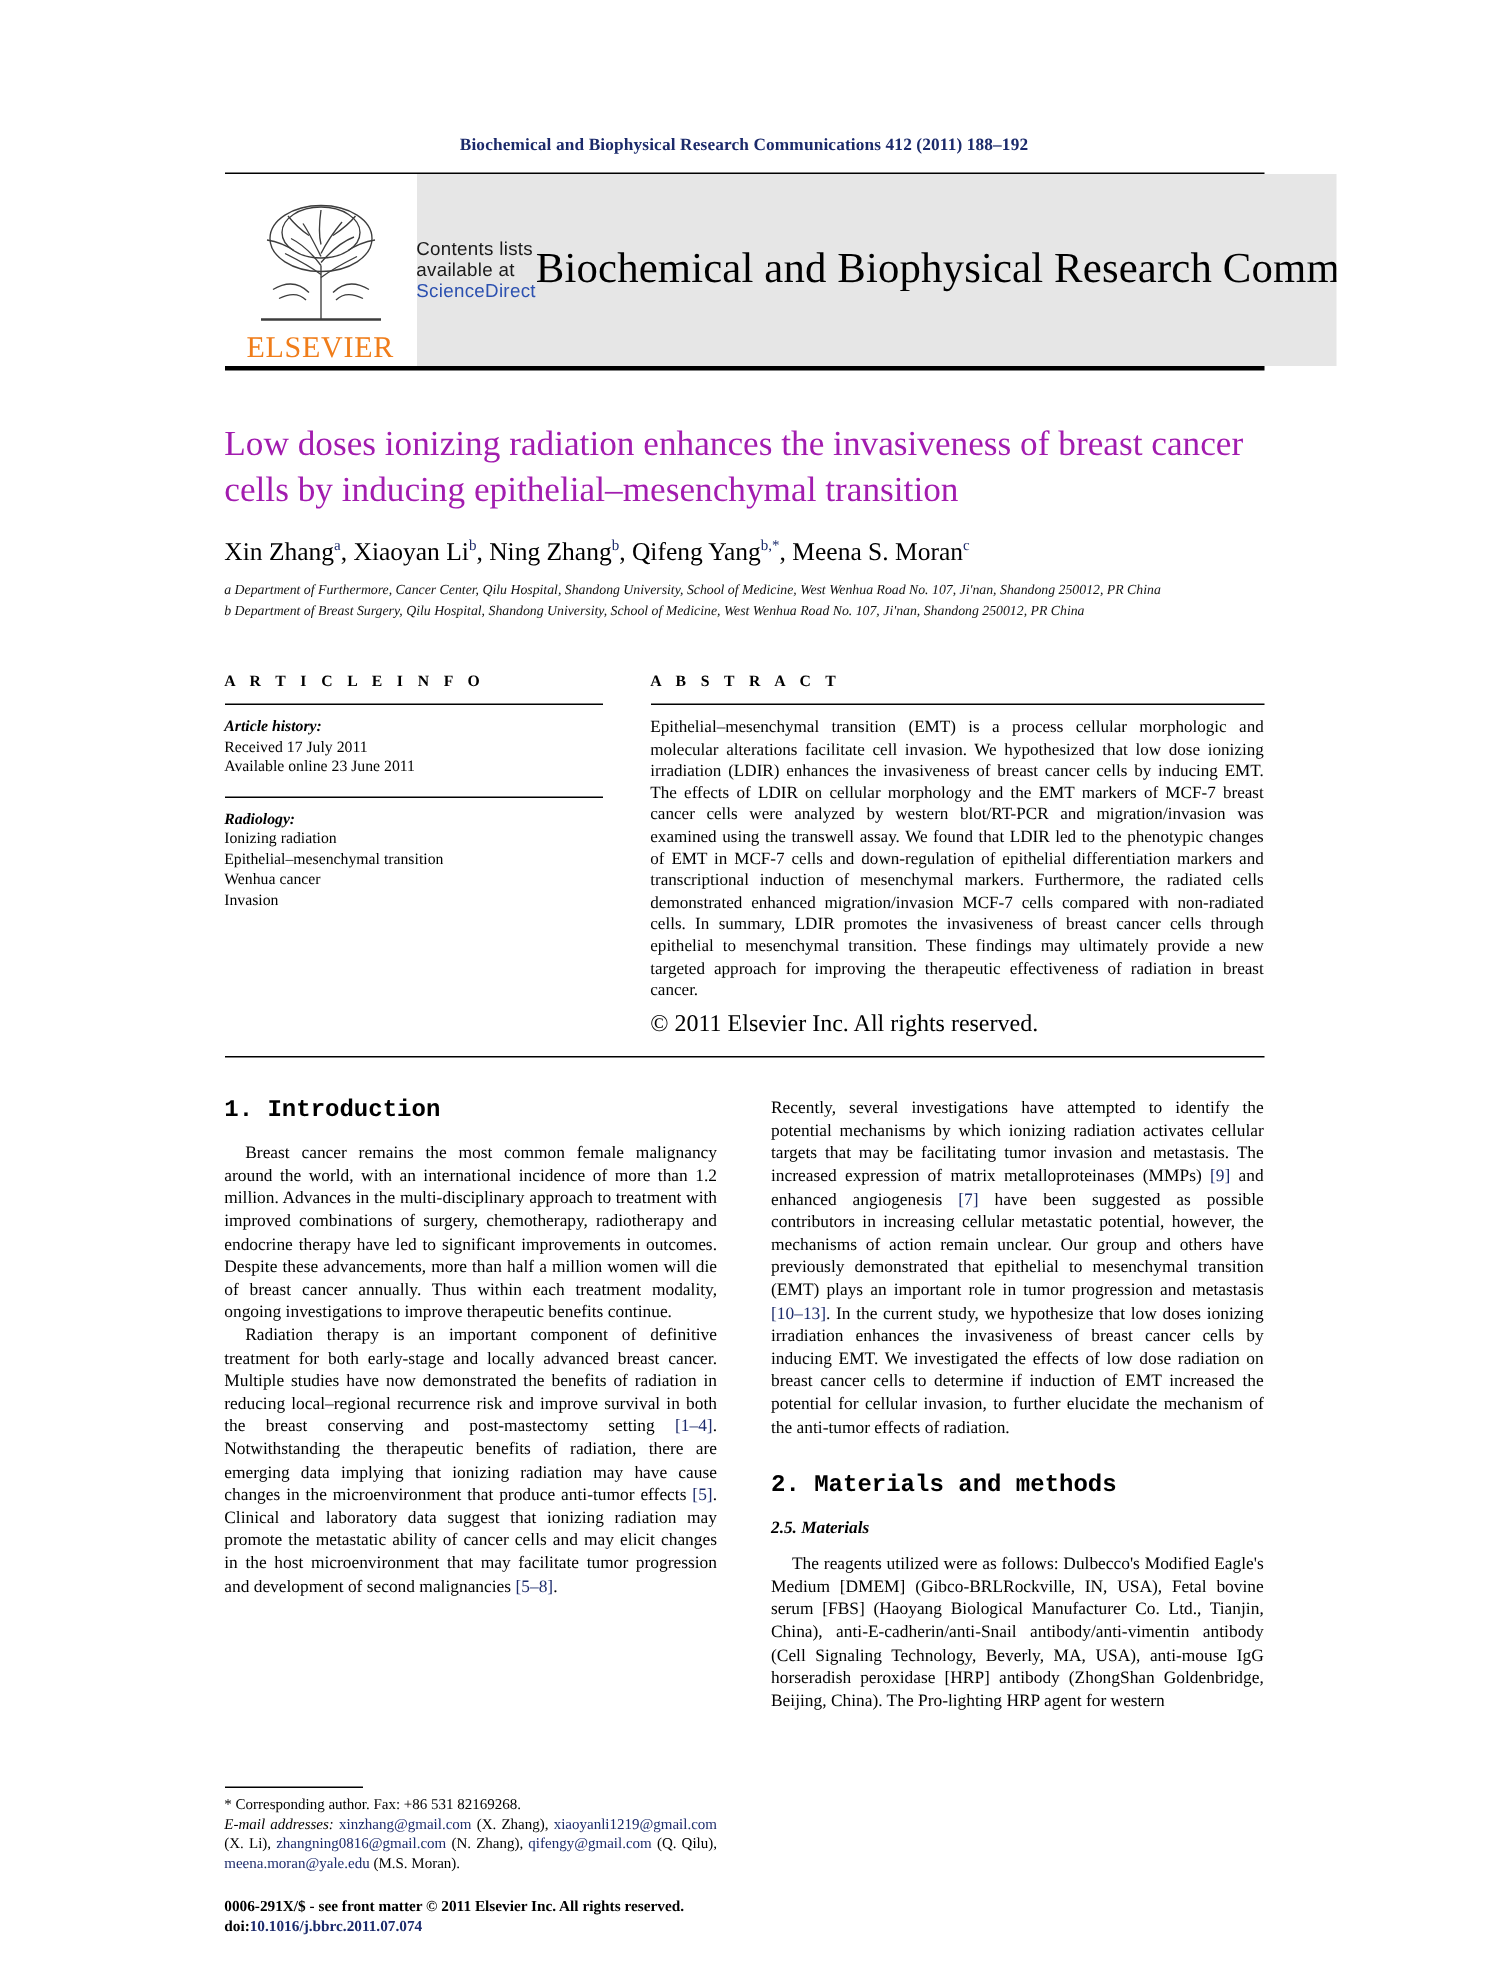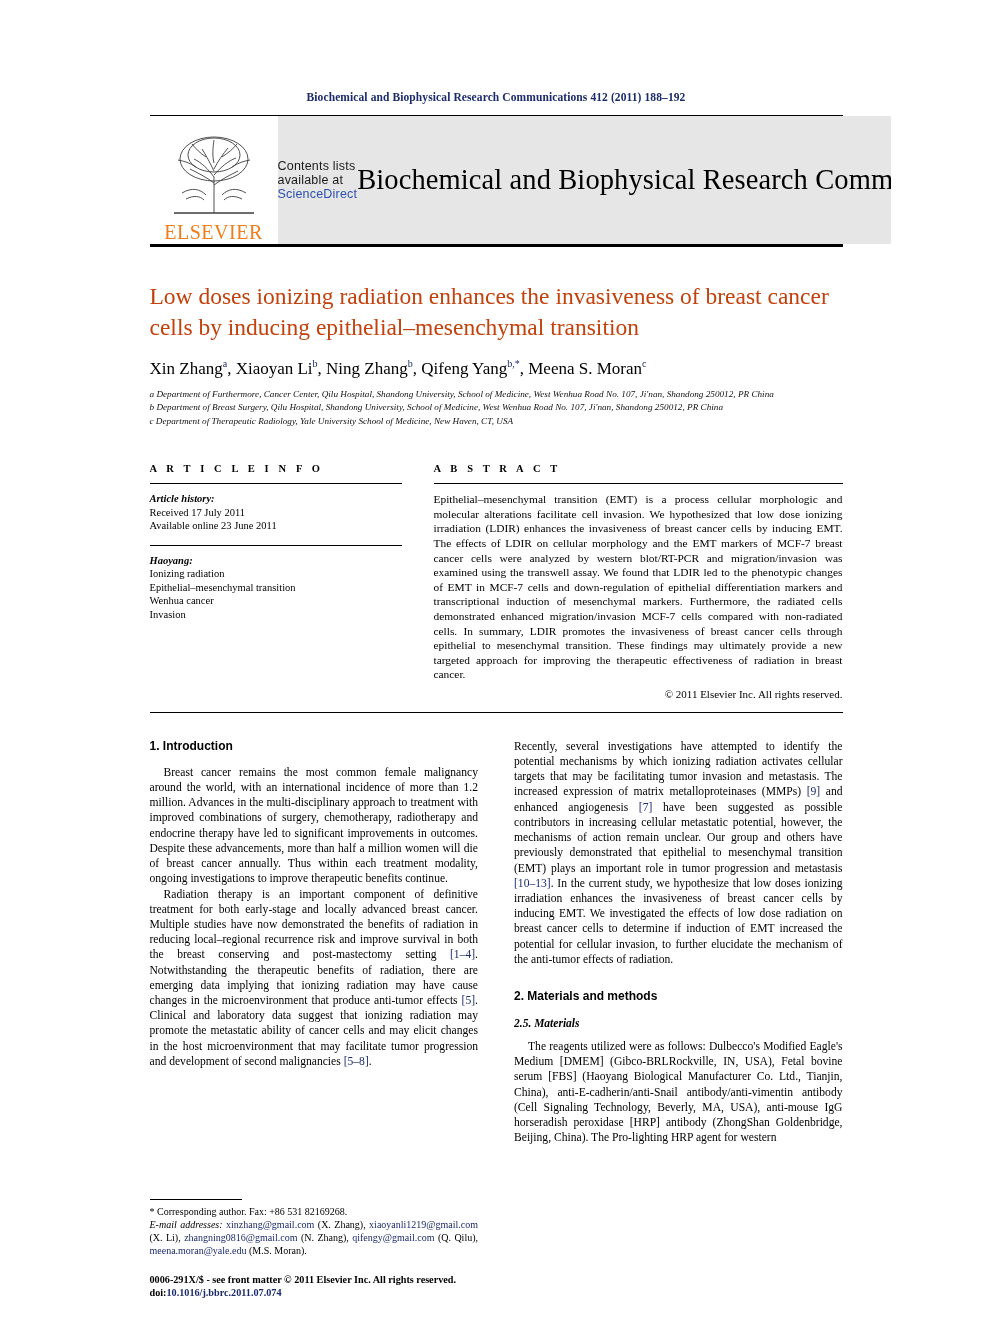--- a/index.html
+++ b/index.html
@@ -150,21 +150,21 @@
     border-top: 3.5px solid #000;
     margin-top: 0px;
   }
 
   
   .title-block { margin-top: 34px; }
   .article-title {
     font-family: "Liberation Serif", serif;
     font-size: 23.5px;
     line-height: 31px;
-    color: #c2410c;
+    color: #a21caf;
     margin: 0;
     font-weight: normal;
   }
   .authors {
     font-family: "Liberation Serif", serif;
     font-size: 17px;
     margin-top: 15px;
     color: #000;
   }
   .authors sup { font-size: 10px; color: #1b2a6b; }
@@ -201,41 +201,40 @@
   .info-head { font-style: italic; font-weight: bold; }
   .info-sep { border-top: 1px solid #000; margin: 12px 0 8px 0; }
   .abstract-text {
     font-family: "Liberation Serif", serif;
     font-size: 11.4px;
     line-height: 14.6px;
     text-align: justify;
     color: #000;
   }
   .copyright {
-    text-align: right;
-    font-family: "Liberation Serif", serif;
-    font-size: 11px;
+    font-family: "Liberation Serif", serif;
+    font-size: 16px;
     margin-top: 6px;
   }
   .rule-after-abs {
     border-top: 1px solid #000;
     margin-top: 12px;
   }
 
   
   .body-cols {
     display: flex;
     gap: 36px;
     margin-top: 26px;
   }
   .bcol { flex: 1 1 0; position: relative; }
   .h2 {
-    font-family: Liberation Sans, sans-serif;
-    font-weight: bold;
-    font-size: 12px;
+    font-family: Liberation Mono, monospace;
+    font-weight: bold;
+    font-size: 16px;
     margin: 0 0 12px 0;
   }
   .h3 {
     font-family: "Liberation Serif", serif;
     font-weight: bold;
     font-style: italic;
     font-size: 11.5px;
     margin: 14px 0 10px 0;
   }
   .h2.spaced { margin-top: 22px; }
@@ -341,36 +340,35 @@
   <div class="rule-thick"></div>
 
   <div class="title-block">
     <h1 class="article-title">Low doses ionizing radiation enhances the invasiveness of breast cancer cells by inducing epithelial–mesenchymal transition</h1>
     <div class="authors">
       Xin Zhang<sup>a</sup>, Xiaoyan Li<sup>b</sup>, Ning Zhang<sup>b</sup>, Qifeng Yang<sup>b,*</sup>, Meena S. Moran<sup>c</sup>
     </div>
     <div class="aff-list">
       <div class="aff">a Department of Furthermore, Cancer Center, Qilu Hospital, Shandong University, School of Medicine, West Wenhua Road No. 107, Ji'nan, Shandong 250012, PR China</div>
       <div class="aff">b Department of Breast Surgery, Qilu Hospital, Shandong University, School of Medicine, West Wenhua Road No. 107, Ji'nan, Shandong 250012, PR China</div>
-      <div class="aff">c Department of Therapeutic Radiology, Yale University School of Medicine, New Haven, CT, USA</div>
     </div>
   </div>
 
   <div class="info-abstract">
     <div class="col-info">
       <div class="sect-label">A R T I C L E   I N F O</div>
       <div class="hr-thin"></div>
       <div class="info-group">
         <div class="info-head">Article history:</div>
         <div>Received 17 July 2011</div>
         <div>Available online 23 June 2011</div>
       </div>
       <div class="info-sep"></div>
       <div class="info-group">
-        <div class="info-head">Haoyang:</div>
+        <div class="info-head">Radiology:</div>
         <div>Ionizing radiation</div>
         <div>Epithelial–mesenchymal transition</div>
         <div>Wenhua cancer</div>
         <div>Invasion</div>
       </div>
     </div>
 
     <div class="col-abstract">
       <div class="sect-label">A B S T R A C T</div>
       <div class="hr-thin"></div>

